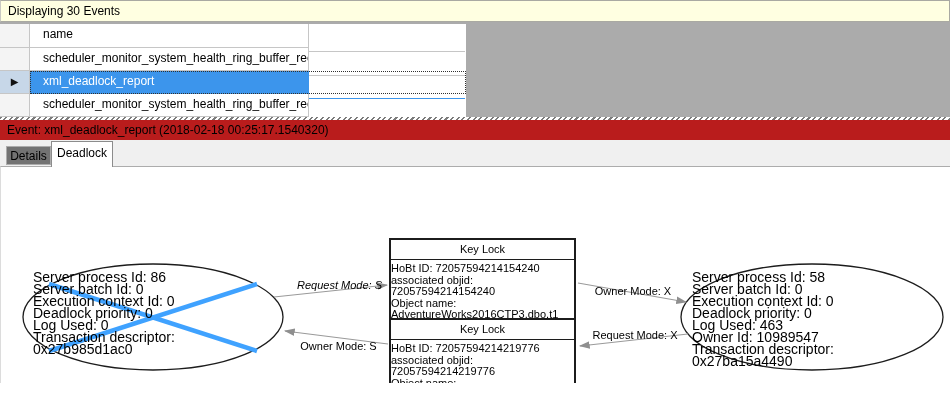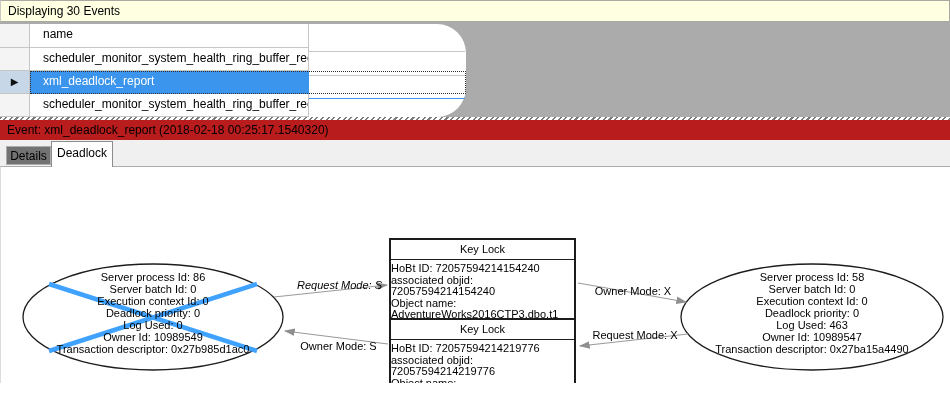--- a/index.html
+++ b/index.html
@@ -9,21 +9,21 @@
     font-size:12px;color:#000;background:#fff;
   }
   
   .info-bar{
     position:absolute;left:0;top:0;width:948px;height:20px;
     background:#FFFFE1;border:1px solid #A9A9A2;border-left-color:#C9C9C2;
     line-height:20px;padding-left:7px;box-sizing:content-box;width:941px;
   }
   
   .grid-area{position:absolute;left:0;top:22px;width:950px;height:95px;background:#ABABAB;}
-  .grid-table{position:absolute;left:0;top:2px;width:466px;background:#fff;border-radius:29px;}
+  .grid-table{position:absolute;left:0;top:2px;width:466px;background:#fff;}
   .grid-row{display:flex;height:23px;}
   .grid-row.header{height:24px;}
   .gutter-cell{
     width:30px;flex:0 0 30px;background:#F4F4F4;
     border-right:1px solid #C6C6C6;border-bottom:1px solid #C6C6C6;
     display:flex;align-items:center;justify-content:center;box-sizing:border-box;
   }
   .gutter-cell.sel{background:#C7D7E8;}
   .cells{display:flex;flex:1;position:relative;}
   .cell{
@@ -58,21 +58,21 @@
     left:51px;top:1px;width:62px;height:26px;line-height:23px;
     background:#FFFFFF;border:1px solid #8C8C8C;border-bottom:none;z-index:3;
   }
   
   .pane{
     position:absolute;left:0;top:166px;width:950px;height:234px;background:#fff;
     border-top:1px solid #ACACAC;border-left:1px solid #DCDCDC;box-sizing:border-box;
   }
   svg.graph{position:absolute;left:0;top:166px;width:950px;height:234px;}
   .node-text{
-    position:absolute;text-align:center;font-size:11px;line-height:12px;color:#000;z-index:4;
+    position:absolute;font-size:14px;line-height:12px;color:#000;z-index:4;
   }
   .lock-box{
     position:absolute;width:187px;background:#fff;border:2px solid #1c1c1c;z-index:4;box-sizing:border-box;
   }
   .lock-title{
     height:19px;line-height:18px;text-align:center;font-size:11px;border-bottom:1px solid #1c1c1c;
   }
   .lock-body{padding:3px 0 4px 0;font-size:11px;line-height:11.5px;}
   .edge-label{
     position:absolute;font-size:11px;line-height:12px;text-align:center;color:#000;z-index:5;white-space:nowrap;
@@ -158,21 +158,20 @@
     <line x1="578" y1="117" x2="686" y2="136" stroke="#9A9A9A" stroke-width="1.2" marker-end="url(#arrow)"></line>
     <line x1="688" y1="168" x2="580" y2="180" stroke="#9A9A9A" stroke-width="1.2" marker-end="url(#arrow)"></line>
   </svg>
 
   <div class="node-text" style="left:33px;top:271px;width:240px;">
     <div>Server process Id: 86</div>
     <div>Server batch Id: 0</div>
     <div>Execution context Id: 0</div>
     <div>Deadlock priority: 0</div>
     <div>Log Used: 0</div>
-    <div>Owner Id: 10989549</div>
     <div>Transaction descriptor: 0x27b985d1ac0</div>
   </div>
 
   <div class="node-text" style="left:692px;top:271px;width:240px;">
     <div>Server process Id: 58</div>
     <div>Server batch Id: 0</div>
     <div>Execution context Id: 0</div>
     <div>Deadlock priority: 0</div>
     <div>Log Used: 463</div>
     <div>Owner Id: 10989547</div>

